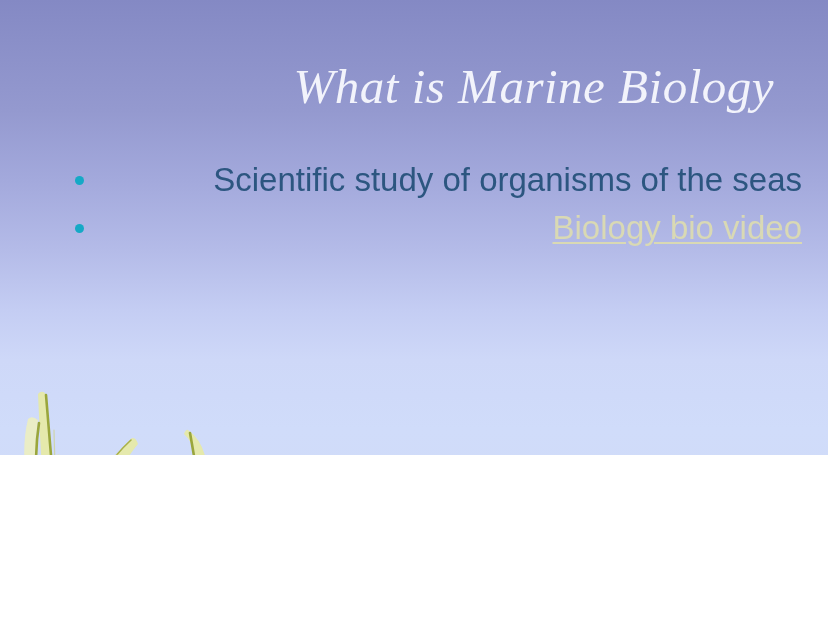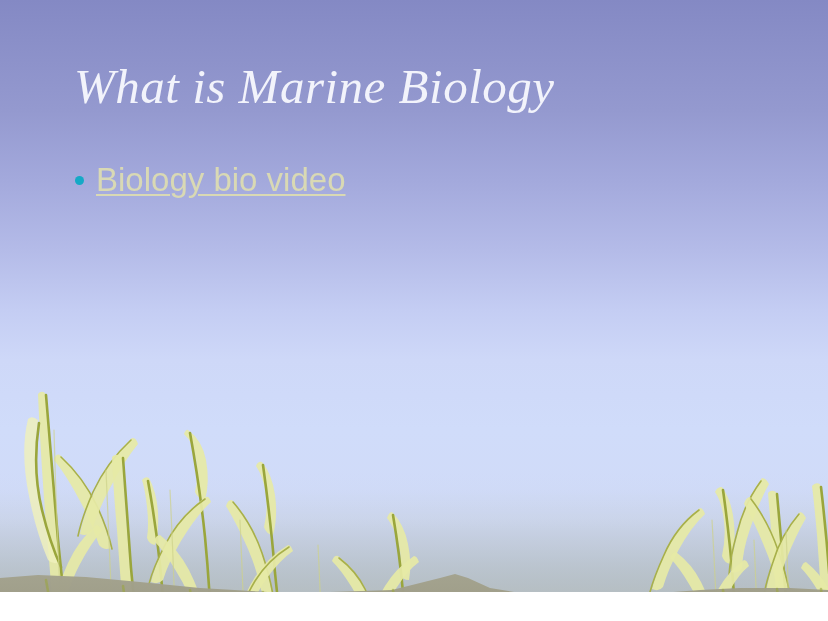--- a/index.html
+++ b/index.html
@@ -5,40 +5,41 @@
 <style>
   html, body {
     margin: 0;
     padding: 0;
     background: #ffffff;
   }
 
   #slide {
     position: relative;
     width: 828px;
-    height: 592px;
+    height: 455px;
     overflow: hidden;
     font-family: "Liberation Sans", sans-serif;
     background:
       linear-gradient(to bottom,
         #8489c4 0px,
         #8a8fc8 40px,
         #9499cf 110px,
         #a3a9dc 180px,
         #b4bbe8 250px,
         #c4cdf3 310px,
         #ceD8f8 360px,
         #d0dcfa 430px,
         #d0dbf8 490px,
         #cdd7ee 520px,
         #c3ccdf 545px,
         #b8c2d0 565px,
         #b2bcc6 580px,
         #aeb6bb 600px,
         #acb3b4 621px);
+    text-align: right;
   }
 
   
   #scenery {
     position: absolute;
     left: 0;
     top: 0;
     width: 828px;
     height: 621px;
     pointer-events: none;
@@ -229,20 +230,26 @@
       <path class="stem" d="M723 590 q2 16 3 26"></path>
       <path class="stem" d="M777 589 q2 16 3 26"></path>
       <path class="stem" d="M821 589 q2 16 3 26"></path>
     </g>
   </svg>
 
   <div id="title">What is Marine Biology</div>
 
   <div id="body">
 
+    <div class="bullet-row">
+      <div class="bullet-dot">
+          <span></span>
+        </div>
+      <div class="bullet-text">Scientific study of organisms of the seas</div>
+    </div>
 
     <div class="bullet-row">
       <div class="bullet-dot">
           <span></span>
         </div>
       <a class="bullet-text link" href="#">Biology bio video</a>
     </div>
 
   </div>
 

